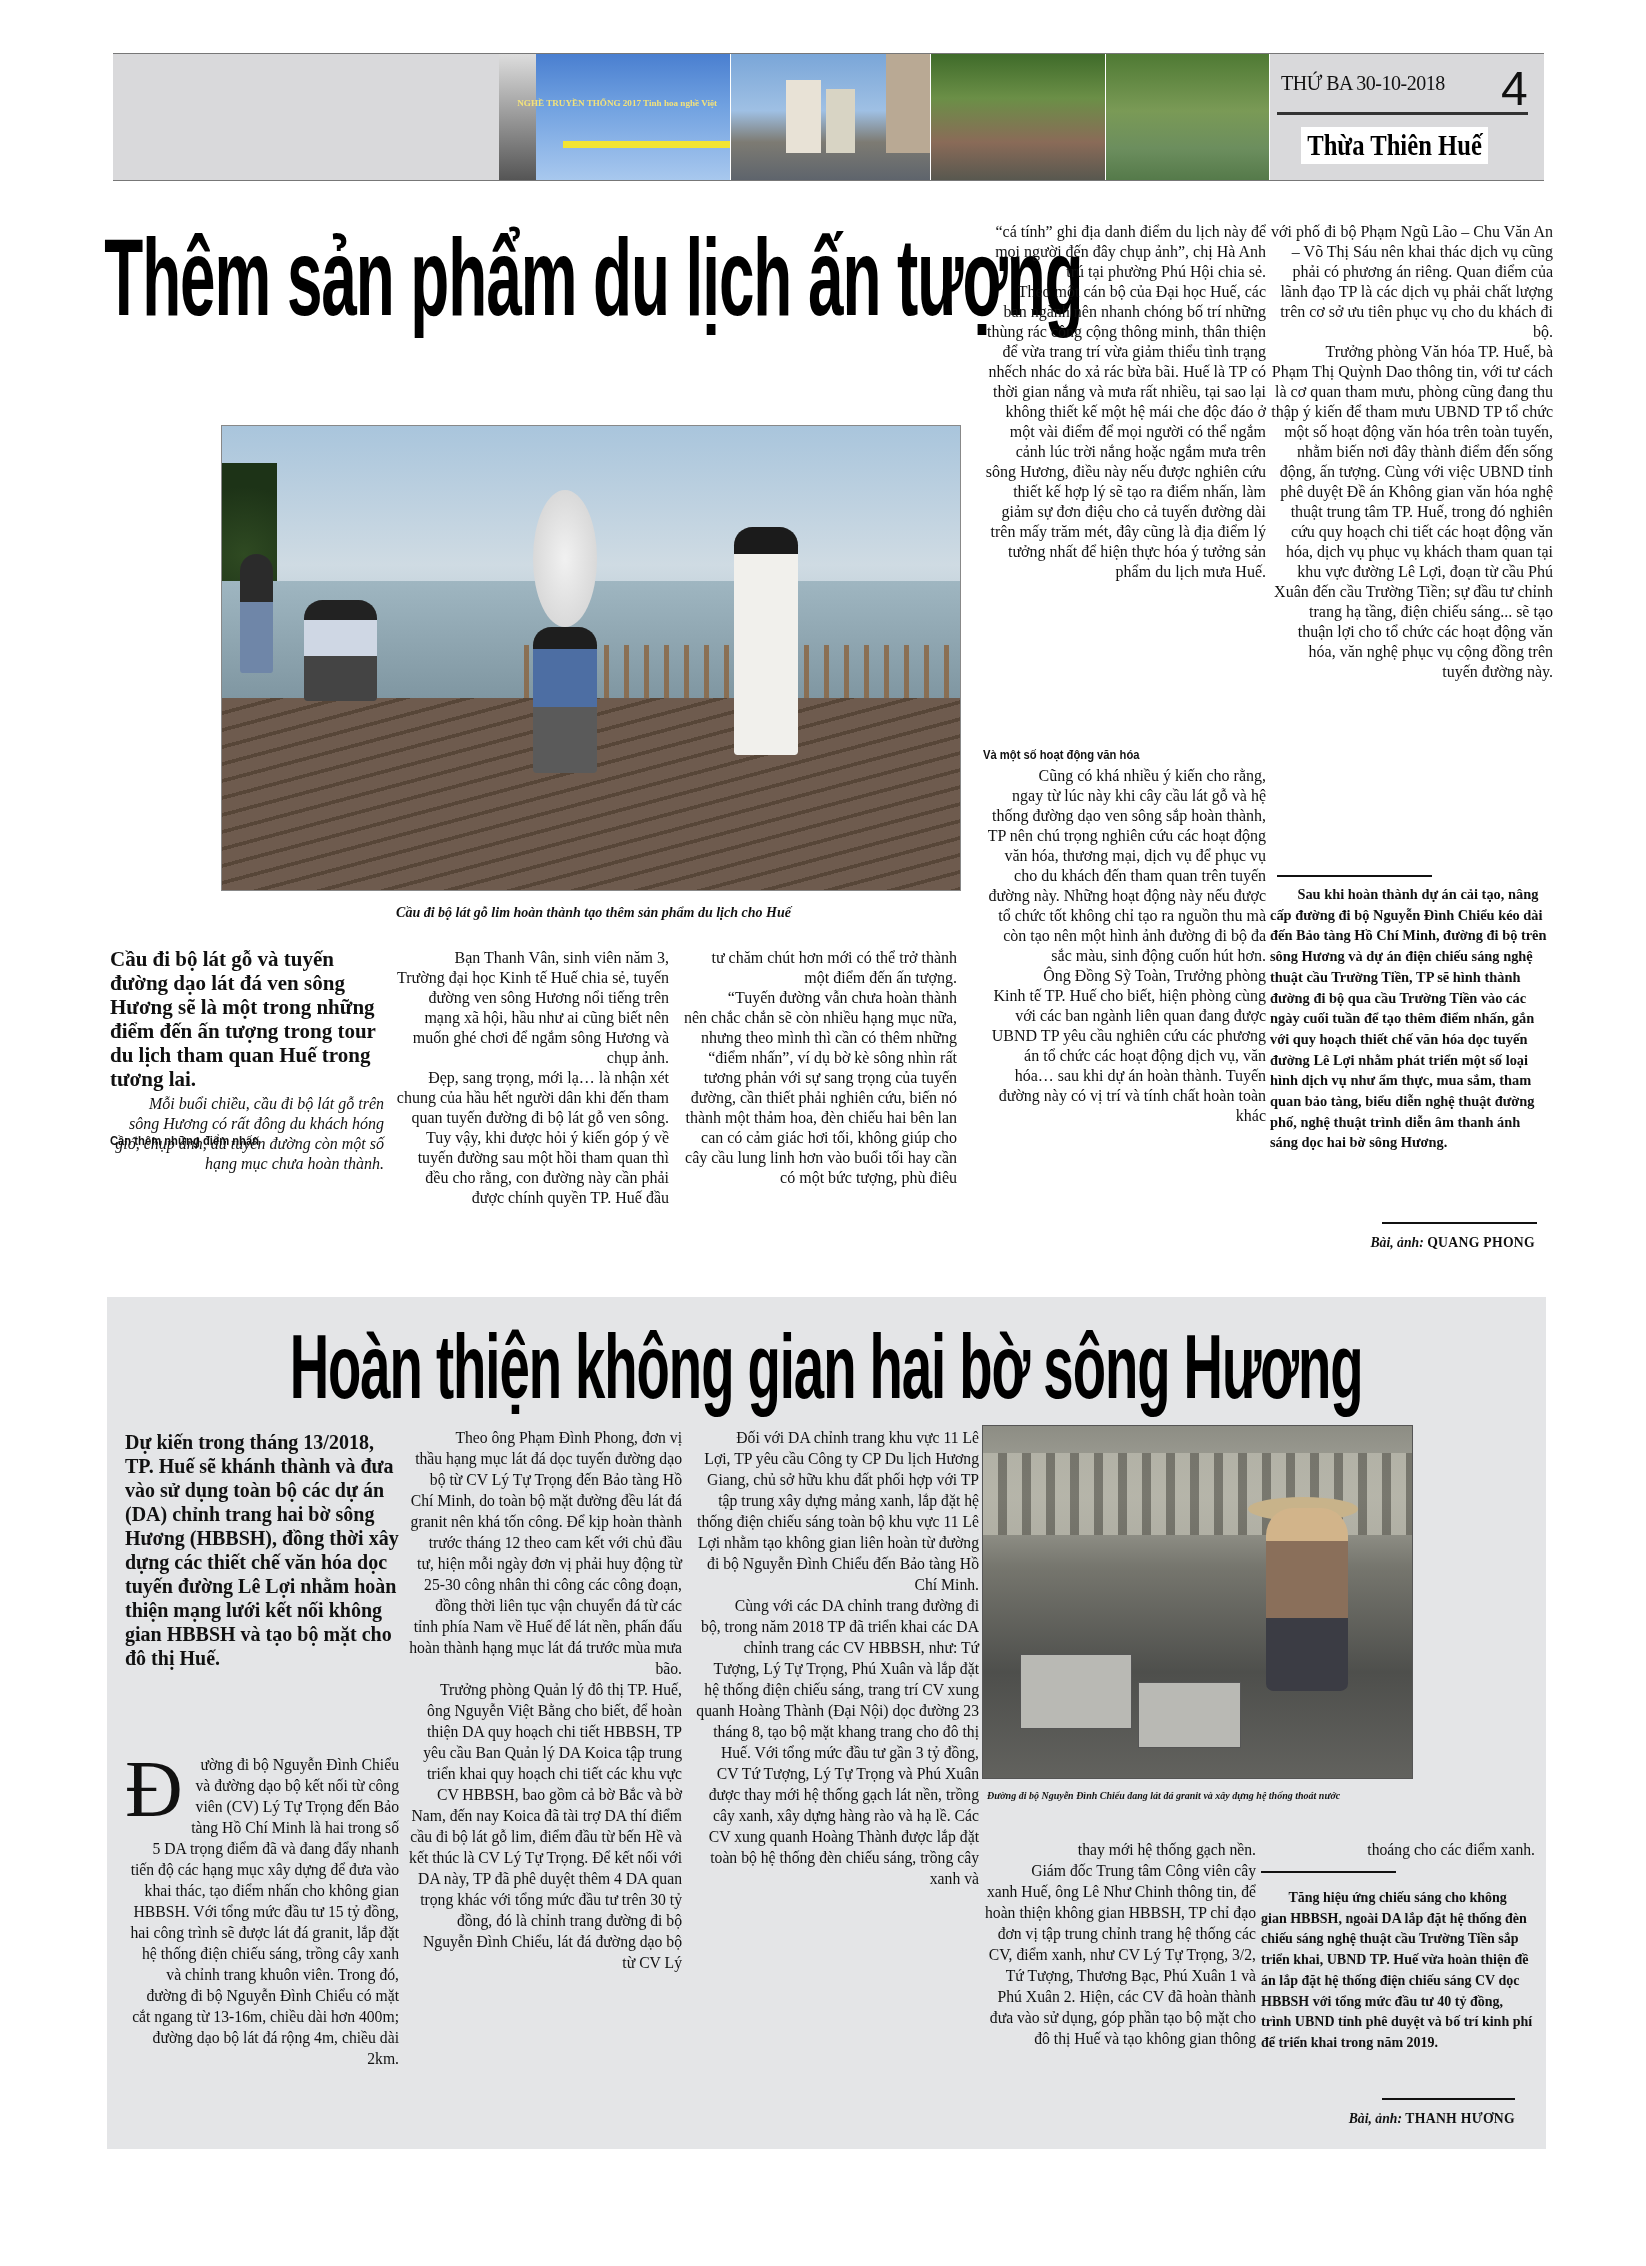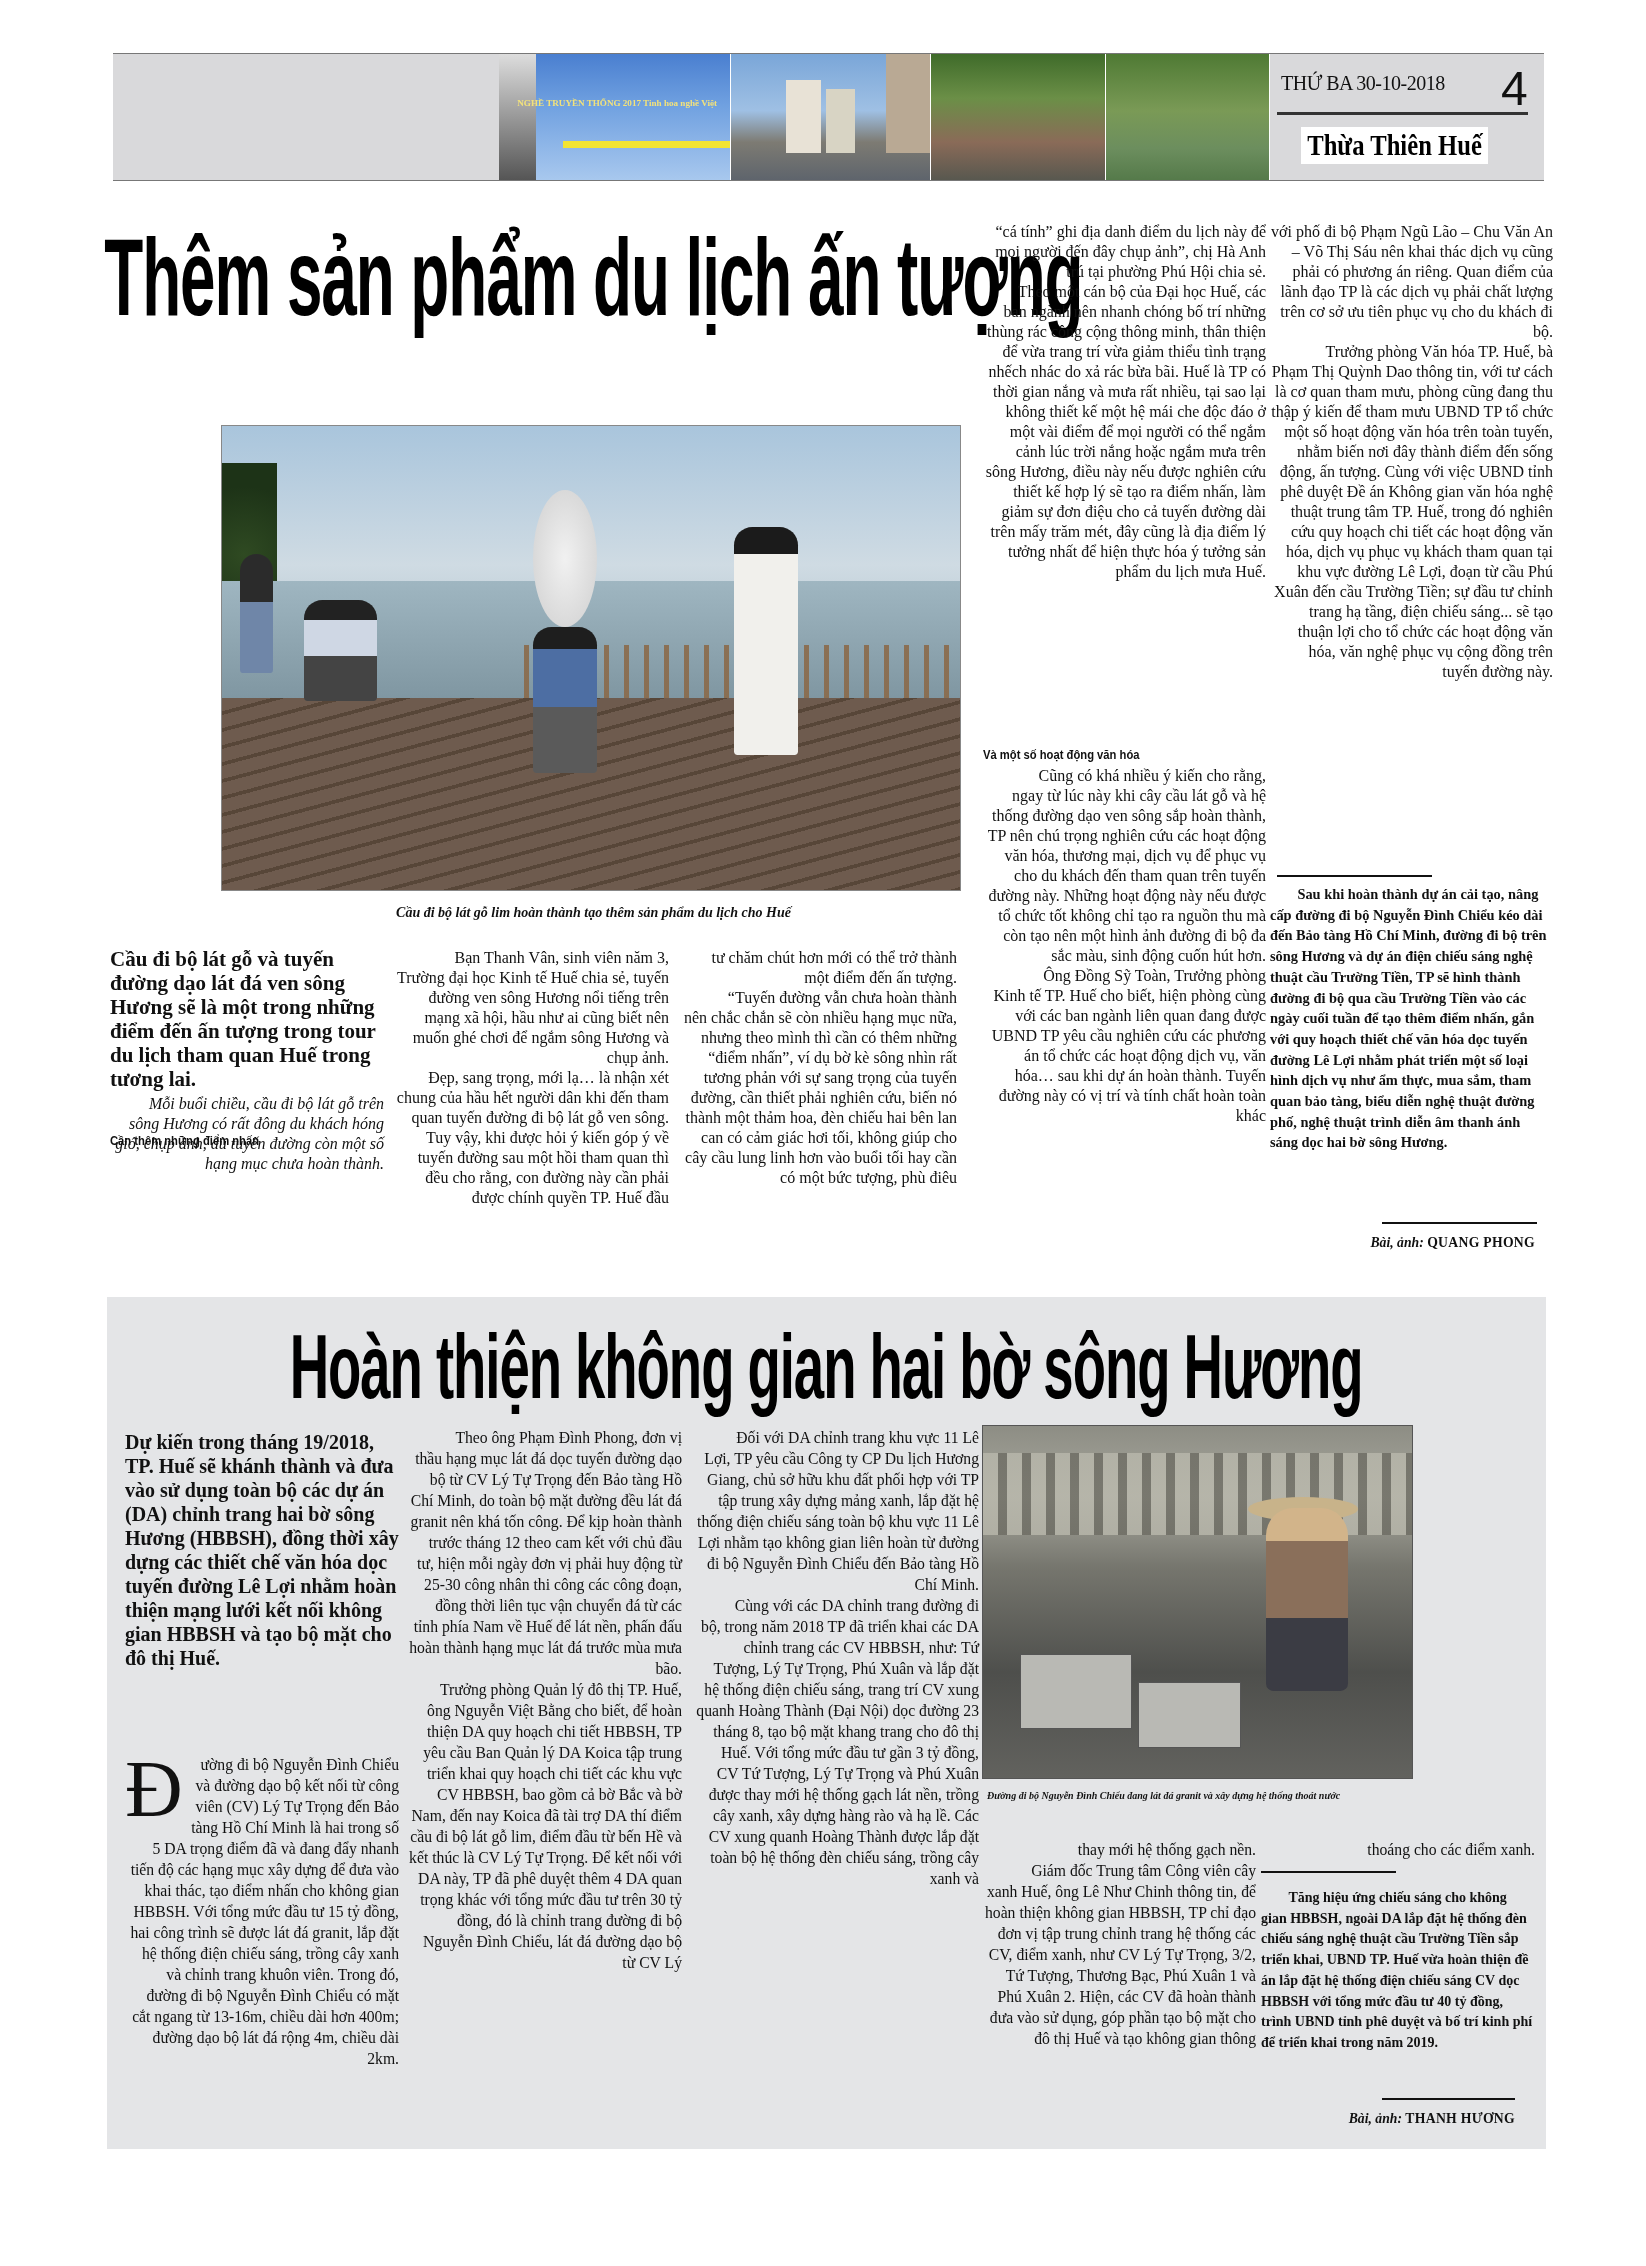--- a/index.html
+++ b/index.html
@@ -167,21 +167,21 @@
 <div class="byline" style="left:1270px;top:1235px;width:265px;">
   <i>Bài, ảnh:</i>
   <b>QUANG PHONG</b>
 </div>
 
 <div class="panel2"></div>
 <div class="headline2">
   <span>Hoàn thiện không gian hai bờ sông Hương</span>
 </div>
 
-<div class="lead2">Dự kiến trong tháng 19/2018, TP. Huế sẽ khánh thành và đưa vào sử dụng toàn bộ các dự án (DA) chỉnh trang hai bờ sông Hương (HBBSH), đồng thời xây dựng các thiết chế văn hóa dọc tuyến đường Lê Lợi nhằm hoàn thiện mạng lưới kết nối không gian HBBSH và tạo bộ mặt cho đô thị Huế.</div>
+<div class="lead2">Dự kiến trong tháng 13/2018, TP. Huế sẽ khánh thành và đưa vào sử dụng toàn bộ các dự án (DA) chỉnh trang hai bờ sông Hương (HBBSH), đồng thời xây dựng các thiết chế văn hóa dọc tuyến đường Lê Lợi nhằm hoàn thiện mạng lưới kết nối không gian HBBSH và tạo bộ mặt cho đô thị Huế.</div>
 
 <div class="col c2a">
   <span class="dropcap">Đ</span>
   <span>ường đi bộ Nguyễn Đình Chiểu và đường dạo bộ kết nối từ công viên (CV) Lý Tự Trọng đến Bảo tàng Hồ Chí Minh là hai trong số 5 DA trọng điểm đã và đang đẩy nhanh tiến độ các hạng mục xây dựng để đưa vào khai thác, tạo điểm nhấn cho không gian HBBSH. Với tổng mức đầu tư 15 tỷ đồng, hai công trình sẽ được lát đá granit, lắp đặt hệ thống điện chiếu sáng, trồng cây xanh và chỉnh trang khuôn viên. Trong đó, đường đi bộ Nguyễn Đình Chiểu có mặt cắt ngang từ 13-16m, chiều dài hơn 400m; đường dạo bộ lát đá rộng 4m, chiều dài 2km.</span>
 </div>
 <div class="col c2b">
   <p class="ind">Theo ông Phạm Đình Phong, đơn vị thầu hạng mục lát đá dọc tuyến đường dạo bộ từ CV Lý Tự Trọng đến Bảo tàng Hồ Chí Minh, do toàn bộ mặt đường đều lát đá granit nên khá tốn công. Để kịp hoàn thành trước tháng 12 theo cam kết với chủ đầu tư, hiện mỗi ngày đơn vị phải huy động từ 25-30 công nhân thi công các công đoạn, đồng thời liên tục vận chuyển đá từ các tỉnh phía Nam về Huế để lát nền, phấn đấu hoàn thành hạng mục lát đá trước mùa mưa bão.</p>
   <p class="ind">Trưởng phòng Quản lý đô thị TP. Huế, ông Nguyễn Việt Bằng cho biết, để hoàn thiện DA quy hoạch chi tiết HBBSH, TP yêu cầu Ban Quản lý DA Koica tập trung triển khai quy hoạch chi tiết các khu vực CV HBBSH, bao gồm cả bờ Bắc và bờ Nam, đến nay Koica đã tài trợ DA thí điểm cầu đi bộ lát gỗ lim, điểm đầu từ bến Hề và kết thúc là CV Lý Tự Trọng. Để kết nối với DA này, TP đã phê duyệt thêm 4 DA quan trọng khác với tổng mức đầu tư trên 30 tỷ đồng, đó là chỉnh trang đường đi bộ Nguyễn Đình Chiểu, lát đá đường dạo bộ từ CV Lý</p>
 </div>
 <div class="col c2c">

